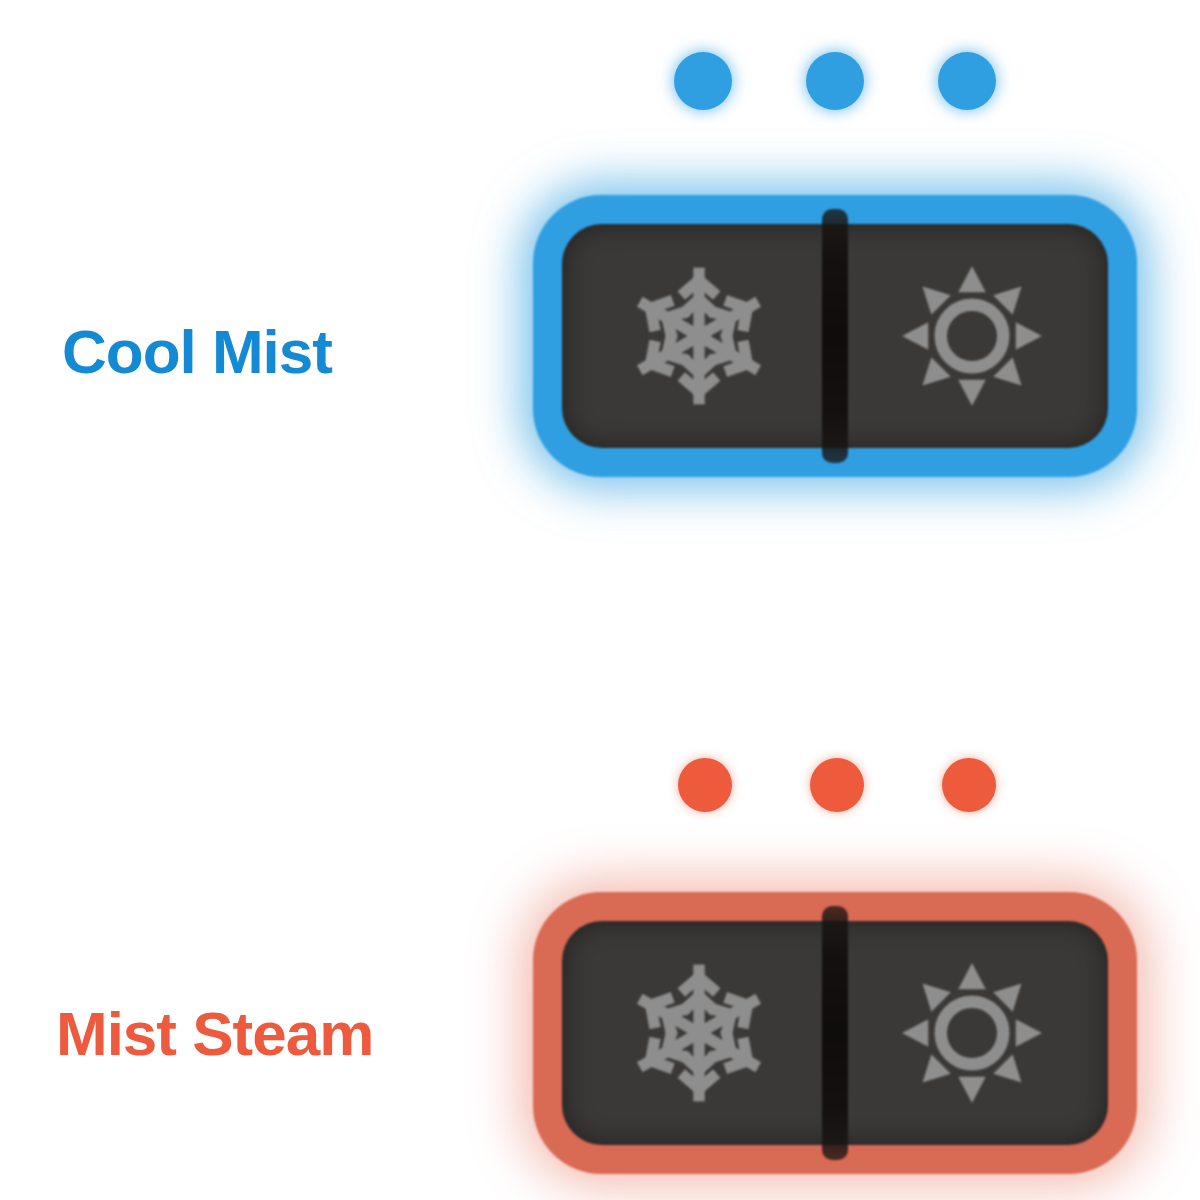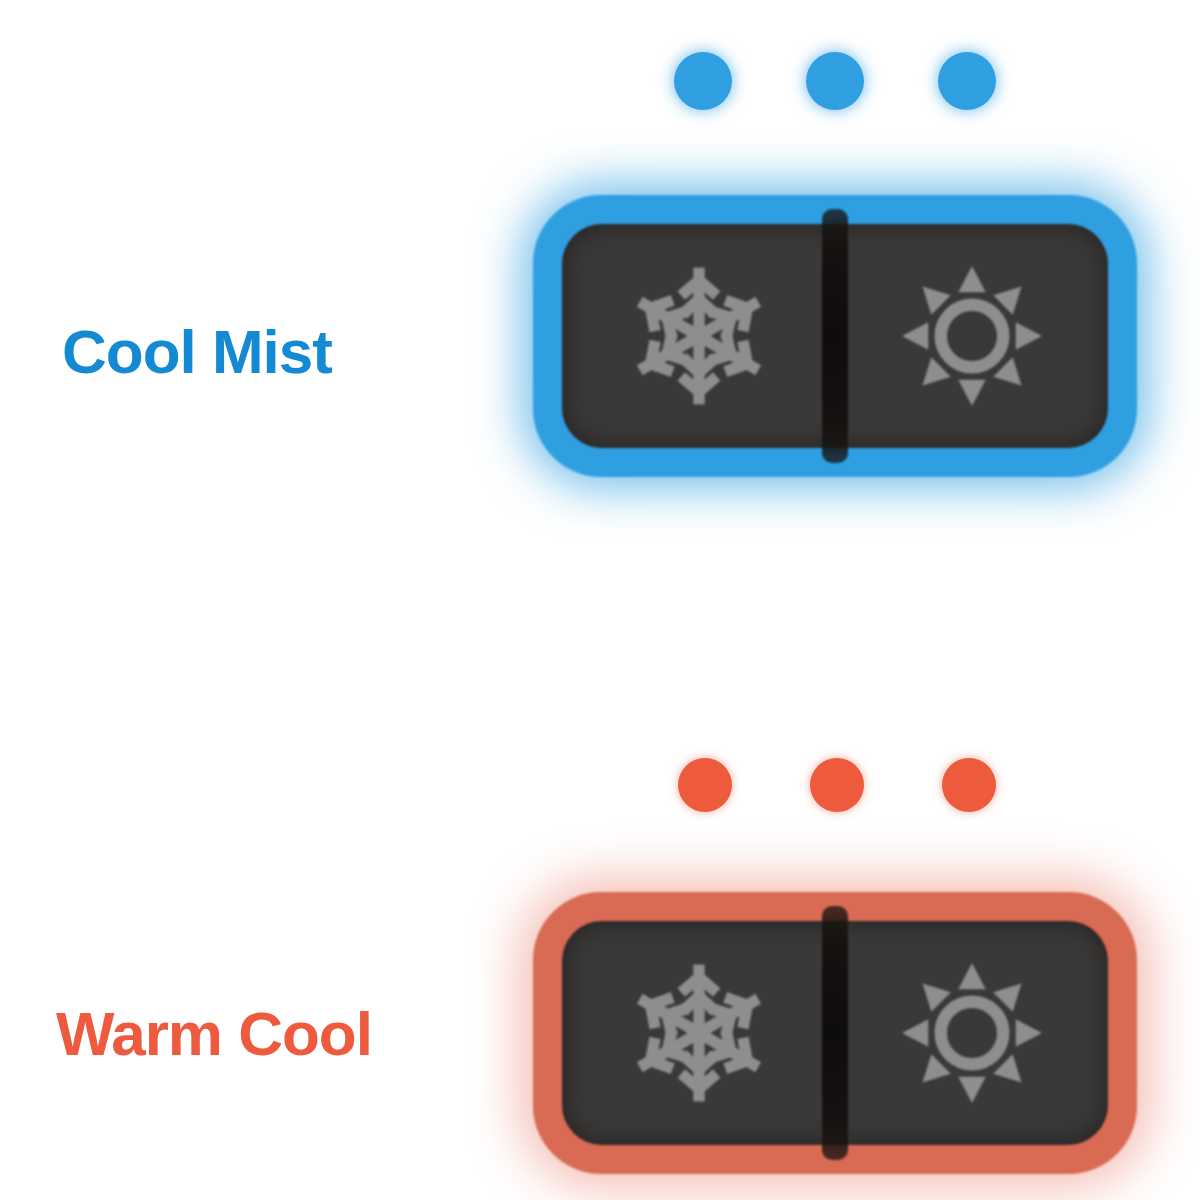--- a/index.html
+++ b/index.html
@@ -155,21 +155,21 @@
       </div>
       <div class="half">
         <svg class="icon sun" viewBox="0 0 120 120">
           <use href="#sun-shape"></use>
         </svg>
       </div>
     </div>
     <div class="divider"></div>
   </div>
 
-  <h2 class="label warm">Warm Cool</h2>
+  <h2 class="label warm">Mist Steam</h2>
 
   <div class="dots warm">
     <span class="dot"></span>
     <span class="dot"></span>
     <span class="dot"></span>
   </div>
 
   <div class="switch warm">
     <div class="panel">
       <div class="half">

